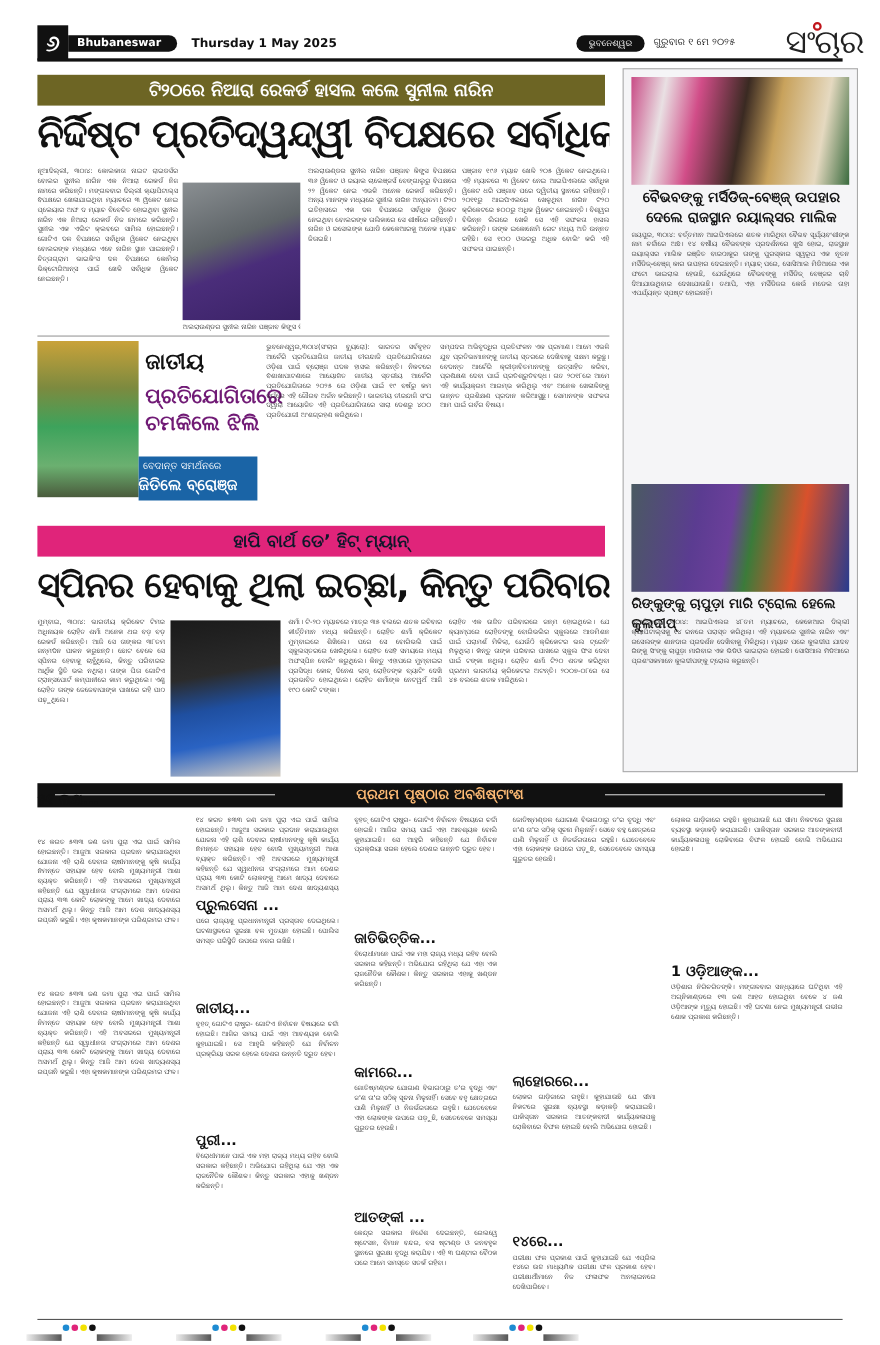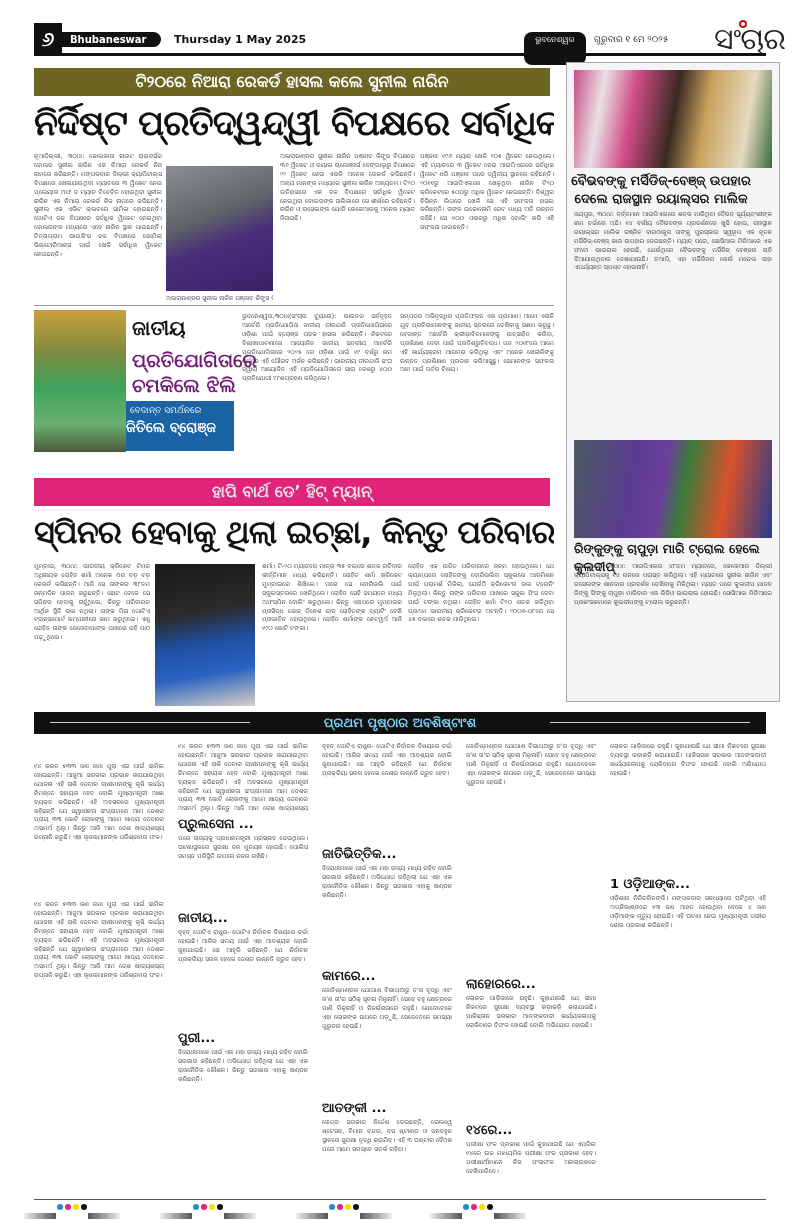--- a/index.html
+++ b/index.html
@@ -2,45 +2,45 @@
 <html><head>
 <meta charset="utf-8">
 <style>
 *{box-sizing:border-box;margin:0;padding:0}
 body{width:800px;height:1223px;background:#fff;font-family:"DejaVu Sans",sans-serif;color:#111;position:relative;overflow:hidden}
 .abs{position:absolute}
 .masthead{left:34px;top:22px;width:732px;height:34px;border-bottom:3px solid #111}
 .pgnum{left:0;top:1px;width:28px;height:32px;background:#111;color:#fff;font-size:20px;font-weight:bold;text-align:center;line-height:32px;font-family:"DejaVu Serif",serif}
 .city-pill{left:28px;top:10px;height:15px;padding:0 14px 0 8px;background:#111;color:#fff;font-size:10px;font-weight:bold;line-height:15px;border-radius:0 10px 10px 0}
 .date{left:140px;top:10px;font-size:11px;font-weight:bold;line-height:15px}
-.odia-pill{left:490px;top:10px;width:62px;height:33px;background:#111;color:#fff;font-size:8px;line-height:15px;text-align:center;border-radius:8px}
+.odia-pill{left:490px;top:10px;width:62px;height:15px;background:#111;color:#fff;font-size:8px;line-height:15px;text-align:center;border-radius:8px}
 .odia-date{left:560px;top:10px;font-size:9px;line-height:15px}
 .logo{left:680px;top:0;font-size:30px;font-weight:normal;line-height:34px;color:#222;font-family:"DejaVu Serif",serif;letter-spacing:-1px}
 .logo-dot{left:705px;top:-2px;width:8px;height:8px;border:2px solid #c0141b;border-radius:50%}
 .kicker-olive{left:34px;top:68px;width:516px;height:28px;background:#6d6524;color:#fff;font-size:16px;font-weight:bold;text-align:center;line-height:28px}
 .headline1{left:34px;top:100px;width:520px;height:46px;font-size:35px;font-weight:bold;line-height:46px;letter-spacing:-1px;white-space:nowrap;overflow:hidden}
 .body-text{font-size:6.2px;line-height:8.9px;color:#333;text-align:justify;overflow:hidden}
 .photo{background:#555;overflow:hidden}
 .narine-photo{left:166px;top:166px;width:107px;height:125px;background:linear-gradient(160deg,#8a8f92,#5e6468 40%,#4a2d7a 60%,#3a2266)}
 .hline{background:#999;height:1px}
 .jhili-photo{left:34px;top:310px;width:92px;height:142px;background:linear-gradient(180deg,#c9a23a 0%,#7c8a3f 30%,#3da35c 55%,#6bb070 80%,#4a5b3c 100%)}
 .jatiya-title{left:132px;top:310px;font-size:20px;font-weight:bold;line-height:36px}
 .jatiya-sub{left:132px;top:348px;font-size:19px;font-weight:bold;line-height:25px;color:#701a75}
-.vedanta-box{left:126px;top:401px;width:108px;height:50px;background:#1a64a6;color:#fff}
+.vedanta-box{left:126px;top:415px;width:108px;height:40px;background:#1a64a6;color:#fff}
 .vedanta-box .l1{font-size:9px;padding:3px 4px 0;line-height:12px}
 .vedanta-box .l2{font-size:14px;font-weight:bold;padding:2px 0 0;line-height:18px}
-.kicker-pink{left:34px;top:478px;width:516px;height:28px;background:#e0247a;color:#e5e5e5;font-size:16px;font-weight:bold;text-align:center;line-height:28px}
+.kicker-pink{left:34px;top:478px;width:516px;height:28px;background:#e0247a;color:#0f172a;font-size:16px;font-weight:bold;text-align:center;line-height:28px}
 .headline2{left:34px;top:508px;width:520px;height:48px;font-size:32px;font-weight:bold;line-height:48px;letter-spacing:-1px;white-space:nowrap;overflow:hidden}
 .rohit-photo{left:155px;top:564px;width:100px;height:142px;background:linear-gradient(170deg,#1a1a1a 0%,#2b2b2b 35%,#1f4fa0 55%,#2a63c3 75%,#d8d0c4 100%)}
 .sidebar-box{left:566px;top:62px;width:214px;height:640px;border:1px solid #aaa;background:#f5f5f7}
 .rr-photo{left:574px;top:70px;width:198px;height:98px;background:linear-gradient(100deg,#c94c86 0%,#e9e0e3 15%,#d14d88 30%,#3a2a22 50%,#c8a25c 65%,#e5d9c0 85%,#3a6b3e 100%)}
-.rr-head{left:562px;top:172px;width:198px;font-size:13px;font-weight:bold;line-height:18px;text-align:center}
+.rr-head{left:575px;top:172px;width:198px;font-size:13px;font-weight:bold;line-height:18px;text-align:center}
 .kuldeep-photo{left:574px;top:440px;width:198px;height:98px;background:linear-gradient(100deg,#4a5a62 0%,#5b3c91 30%,#6b3f9a 45%,#3b7b3a 55%,#d9512c 75%,#273b8f 100%)}
 .kuldeep-head{left:574px;top:540px;width:198px;font-size:12.5px;font-weight:bold;line-height:18px;text-align:left}
-.band-black{left:34px;top:712px;width:732px;height:22px;background:#111;color:#7dd3fc;font-size:13px;font-weight:bold;text-align:center;line-height:22px}
+.band-black{left:34px;top:712px;width:732px;height:22px;background:#111;color:#fdba74;font-size:13px;font-weight:bold;text-align:center;line-height:22px}
 .band-line{top:722px;height:1px;background:#ccc}
 .subhead{font-size:13px;font-weight:bold;line-height:16px;color:#111}
 .regbar{top:1204px;height:6px;width:100px}
 .regbar .grad{display:inline-block;width:32px;height:6px;background:linear-gradient(90deg,#eee,#555)}
 .regbar .grad2{display:inline-block;width:32px;height:6px;background:linear-gradient(90deg,#555,#eee)}
 .regbar .dot{display:inline-block;width:6px;height:6px;border-radius:50%;margin:0 1px;vertical-align:top}
 .footer-rule{left:34px;top:1199px;width:732px;height:1px;background:#555}
 </style>
 </head>
 <body>

